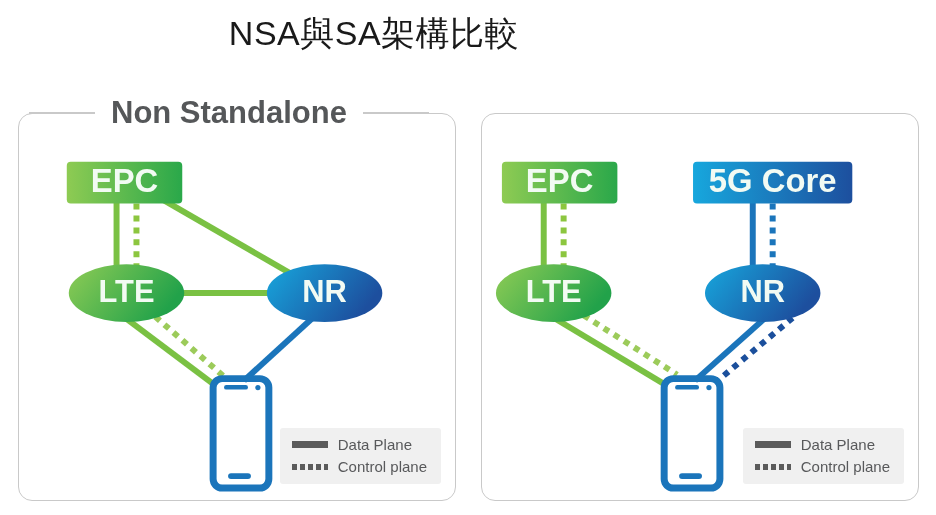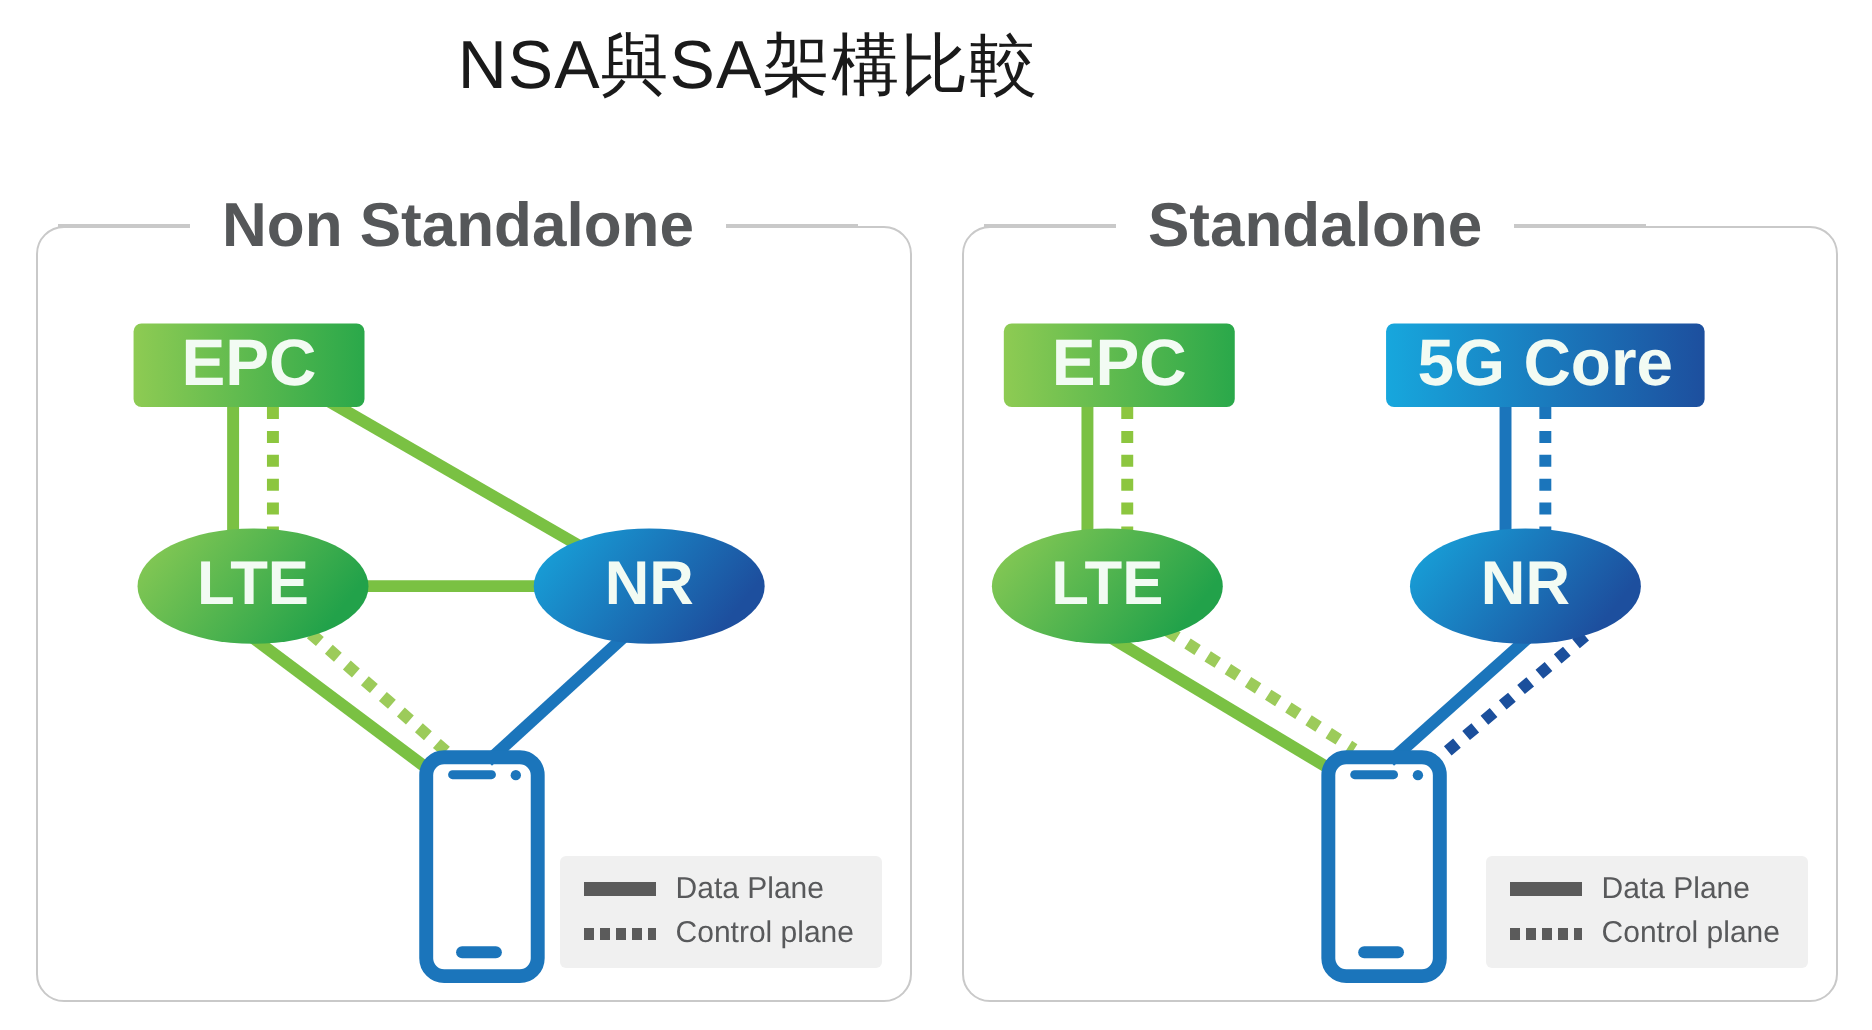--- a/index.html
+++ b/index.html
@@ -192,26 +192,20 @@
     </div>
     <div class="legend-row">
       <span class="legend-swatch dotted"></span>
       <span class="legend-text">Control plane</span>
     </div>
   </div>
 </div>
 
 <div class="panel" id="panel-sa">
 
-  <div class="panel-header">
-    <div class="hdr-rule left"></div>
-    <div class="hdr-text">Standalone</div>
-    <div class="hdr-rule right"></div>
-    <div class="hdr-spacer"></div>
-  </div>
 
   <div class="diagram">
     <svg viewBox="0 0 438 388" preserveAspectRatio="none">
       <defs>
         <linearGradient id="gGreenBoxR" x1="0" y1="0" x2="1" y2="0">
           <stop offset="0%" stop-color="#8ecb53"></stop>
           <stop offset="100%" stop-color="#2aa84a"></stop>
         </linearGradient>
         <linearGradient id="gBlueBoxR" x1="0" y1="0" x2="1" y2="0">
           <stop offset="0%" stop-color="#17a7dd"></stop>

